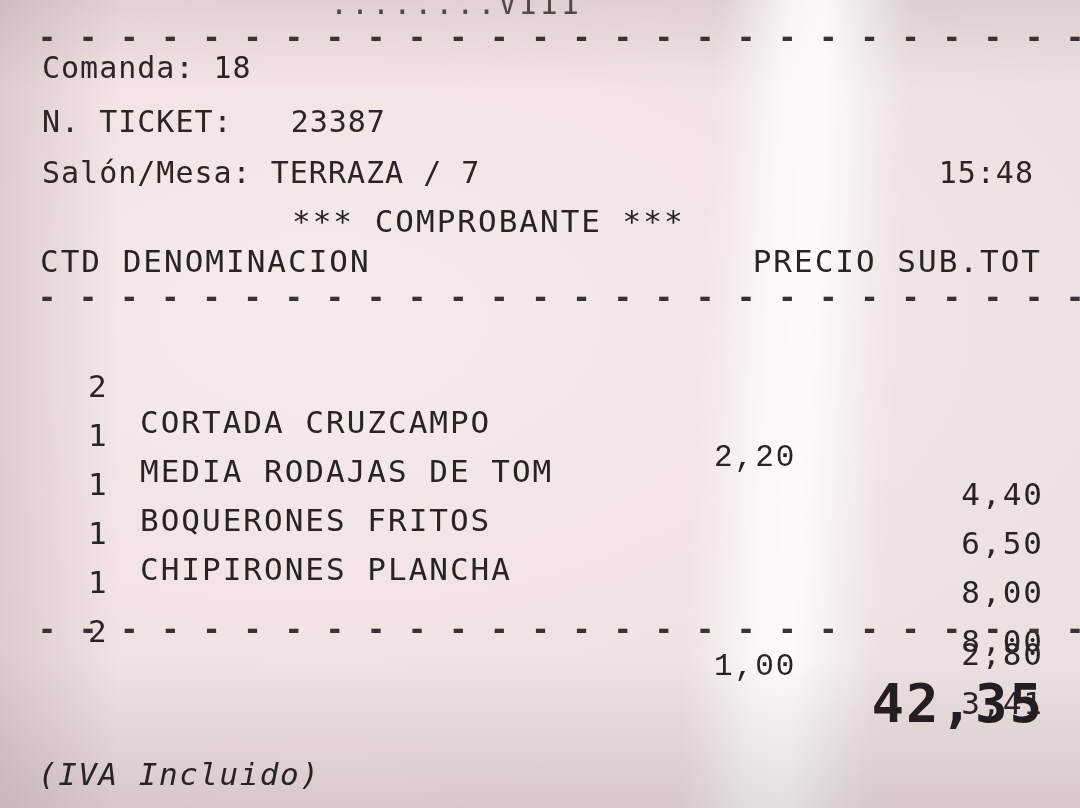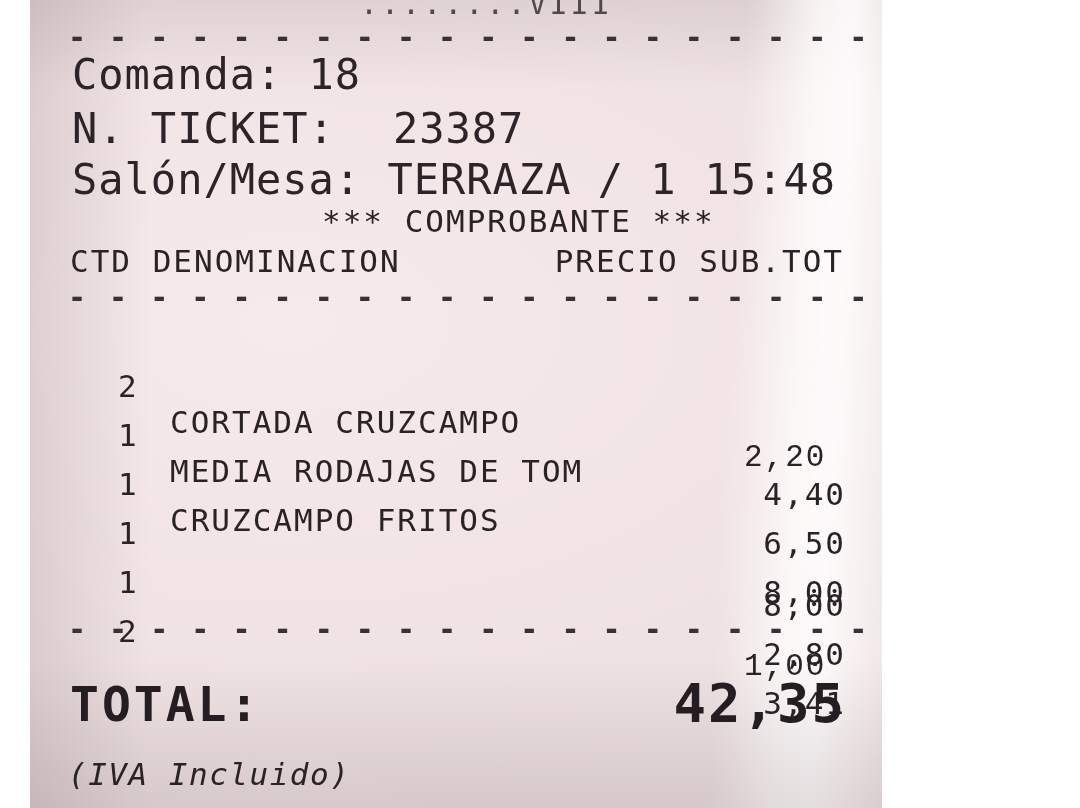--- a/index.html
+++ b/index.html
@@ -2,29 +2,28 @@
 <html><head>
 <meta charset="utf-8">
 <style>
   html, body {
     margin: 0;
     padding: 0;
     background: #ffffff;
   }
   #receipt {
     position: relative;
-    width: 852px;
+    width: 1080px;
     height: 808px;
     overflow: hidden;
     background:
       radial-gradient(ellipse 900px 500px at 30% 40%, #f6eaea 0%, #f2e4e4 55%, #ece0e0 100%),
       linear-gradient(100deg, #f5e9e9 0%, #f3e6e6 40%, #efe2e2 100%);
     font-family: "DejaVu Sans Mono", "Liberation Mono", monospace;
     color: #2a2326;
-    margin-left: 30px;
   }
   
   .glare {
     position: absolute;
     top: -60px;
     left: 700px;
     width: 190px;
     height: 940px;
     background: linear-gradient(90deg, rgba(255,255,255,0) 0%, rgba(255,255,255,0.75) 35%, rgba(255,255,255,0.85) 55%, rgba(255,255,255,0) 100%);
     transform: rotate(3deg);
@@ -79,21 +78,21 @@
     color: #3a3136;
     font-weight: 700;
   }
   .dash1 { top: 20px; left: 38px; }
   .dash2 { top: 280px; left: 38px; }
   .dash3 { top: 612px; left: 38px; }
 
   .row { position: absolute; white-space: pre; }
 
   .lbl {
-    font-size: 42px;
+    font-size: 30px;
     letter-spacing: 1px;
     color: #2c2428;
   }
 
   .r-comanda { top: 50px; left: 42px; }
   .r-ticket  { top: 104px; left: 42px; }
   .r-salon   { top: 155px; left: 42px; }
   .r-date    { top: 104px; right: 42px; }
   .r-time    { top: 155px; right: 46px; }
 
@@ -170,21 +169,21 @@
 
     <div class="clipped-top blur-soft">........VIII</div>
 
     <div class="dashes dash1">- - - - - - - - - - - - - - - - - - - - - - - - - - - - - - - - - -</div>
 
     <div class="row r-comanda lbl">Comanda: 18</div>
 
     <div class="row r-ticket lbl"><span>N. TICKET:</span><span style="display:inline-block;width:58px"></span><span>23387</span></div>
 
 
-    <div class="row r-salon lbl">Salón/Mesa: TERRAZA / 1</div>
+    <div class="row r-salon lbl">Salón/Mesa: TERRAZA / 7</div>
 
     <div class="row r-time lbl">15:48</div>
 
     <div class="row r-compro">*** COMPROBANTE ***</div>
 
     <div class="row r-head-left">CTD DENOMINACION</div>
     <div class="row r-head-right">PRECIO SUB.TOT</div>
 
     <div class="dashes dash2">- - - - - - - - - - - - - - - - - - - - - - - - - - - - - - - - - -</div>
 
@@ -196,44 +195,44 @@
         <span class="sub">4,40</span>
       </div>
       <div class="item">
         <span class="qty">1</span>
         <span class="name">MEDIA RODAJAS DE TOM</span>
         <span class="price"></span>
         <span class="sub">6,50</span>
       </div>
       <div class="item">
         <span class="qty">1</span>
-        <span class="name">CRUZCAMPO FRITOS</span>
+        <span class="name">BOQUERONES FRITOS</span>
         <span class="price"></span>
         <span class="sub">8,00</span>
       </div>
       <div class="item">
         <span class="qty">1</span>
+        <span class="name">CHIPIRONES PLANCHA</span>
         <span class="price"></span>
         <span class="sub">8,00</span>
       </div>
       <div class="item">
         <span class="qty">1</span>
         <span class="price"></span>
         <span class="sub">2,80</span>
       </div>
       <div class="item">
         <span class="qty">2</span>
         <span class="price">1,00</span>
         <span class="sub">3,41</span>
       </div>
     </div>
 
     <div class="dashes dash3">- - - - - - - - - - - - - - - - - - - - - - - - - - - - - - - - - -</div>
 
     <div class="total-row">
-      <span class="total-label">TOTAL:</span>
       <span class="total-value">42,35</span>
     </div>
 
     <div class="iva">(IVA Incluido)</div>
 
   </div>
 </div>
 
 </body></html>

